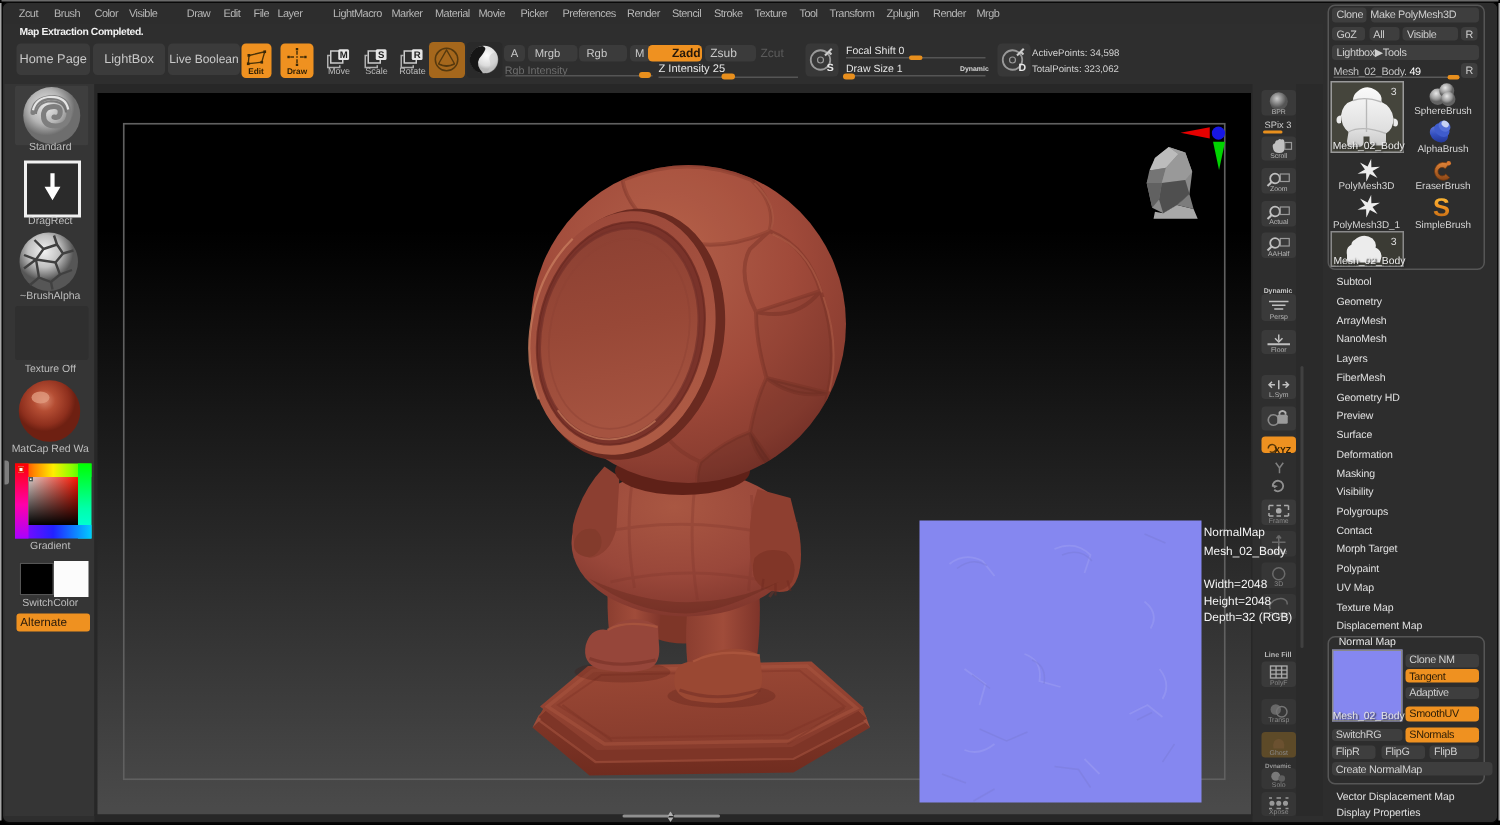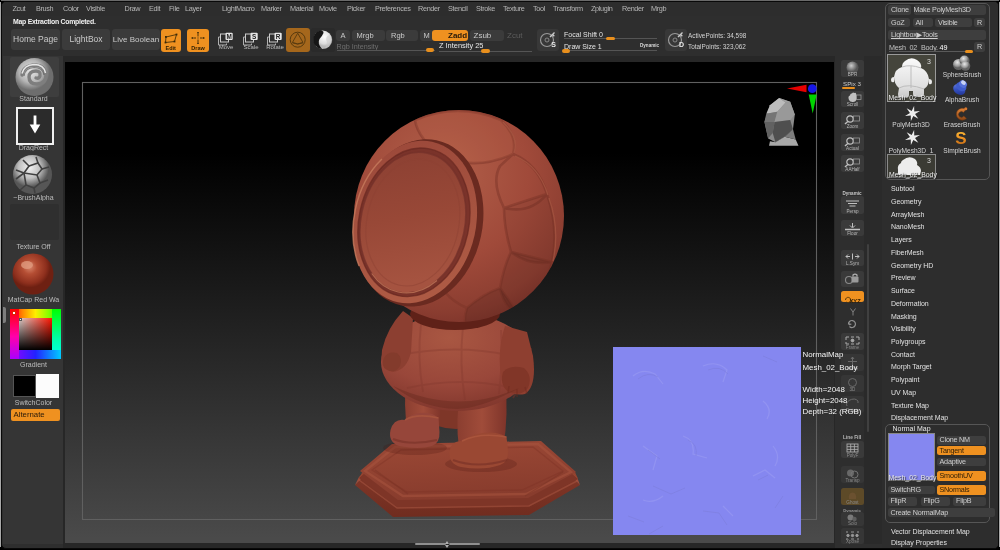--- a/index.html
+++ b/index.html
@@ -526,21 +526,21 @@
 <div class="abs" style="left:864.5px;top:242px;width:2.5px;height:188px;background:#404040;border-radius:2px;"></div>
 
 <div class="abs" id="panel" style="left:880px;top:0;width:118px;height:548px;background:#2d2d2d;">
       <div class="abs" style="left:2.5px;top:1px;width:105px;height:177px;border:1px solid #565656;border-radius:5px;"></div>
       <div class="abs" style="left:6px;top:3px;width:23px;height:9.5px;background:#3e3e3e;border-radius:2.5px;color:#cfcfcf;font-size:7.2px;line-height:9.5px;text-align:left;padding-left:3px;letter-spacing:-0.2px;white-space:nowrap;overflow:hidden;">Clone</div>
       <div class="abs" style="left:31.5px;top:3px;width:72.5px;height:9.5px;background:#3e3e3e;border-radius:2.5px;color:#cfcfcf;font-size:7.2px;line-height:9.5px;text-align:left;padding-left:0;letter-spacing:-0.2px;white-space:nowrap;overflow:hidden;">Make PolyMesh3D</div>
       <div class="abs" style="left:6px;top:15.5px;width:22px;height:9.5px;background:#3e3e3e;border-radius:2.5px;color:#cfcfcf;font-size:7.2px;line-height:9.5px;text-align:left;padding-left:3px;letter-spacing:-0.2px;white-space:nowrap;overflow:hidden;">GoZ</div>
       <div class="abs" style="left:30.5px;top:15.5px;width:20px;height:9.5px;background:#3e3e3e;border-radius:2.5px;color:#cfcfcf;font-size:7.2px;line-height:9.5px;text-align:left;padding-left:3px;letter-spacing:-0.2px;white-space:nowrap;overflow:hidden;">All</div>
       <div class="abs" style="left:53px;top:15.5px;width:36.5px;height:9.5px;background:#3e3e3e;border-radius:2.5px;color:#cfcfcf;font-size:7.2px;line-height:9.5px;text-align:left;padding-left:3px;letter-spacing:-0.2px;white-space:nowrap;overflow:hidden;">Visible</div>
       <div class="abs" style="left:92px;top:15.5px;width:11px;height:9.5px;background:#3e3e3e;border-radius:2.5px;color:#cfcfcf;font-size:7.2px;line-height:9.5px;text-align:center;padding-left:0px;letter-spacing:-0.2px;white-space:nowrap;overflow:hidden;">R</div>
-      <div class="abs" style="left:6px;top:28px;width:98px;height:9.5px;background:#3e3e3e;border-radius:2.5px;color:#cfcfcf;font-size:7.2px;line-height:9.5px;text-align:left;padding-left:3px;letter-spacing:-0.2px;white-space:nowrap;overflow:hidden;text-decoration:underline;">Lightbox▶Tools</div>
+      <div class="abs" style="left:6px;top:28px;width:98px;height:9.5px;background:#3e3e3e;border-radius:2.5px;color:#cfcfcf;font-size:7.2px;line-height:9.5px;text-align:left;padding-left:3px;letter-spacing:-0.2px;white-space:nowrap;overflow:hidden;">Lightbox▶Tools</div>
       <div class="abs" style="left:7px;top:41px;font-size:7.2px;letter-spacing:-0.2px;color:#c2c2c2;">Mesh_02_Body. <span style="color:#fff;">49</span></div>
       <div class="abs" style="left:7px;top:49px;width:76px;height:1px;background:#5a5a5a;"></div>
       <div class="abs" style="left:82.5px;top:47.5px;width:8.5px;height:3.5px;background:#e88f1d;border-radius:2px;"></div>
       <div class="abs" style="left:92px;top:40px;width:11px;height:10px;background:#3e3e3e;border-radius:2.5px;color:#cfcfcf;font-size:7.2px;line-height:10px;text-align:center;padding-left:0px;letter-spacing:-0.2px;white-space:nowrap;overflow:hidden;">R</div>
       <div class="abs" style="left:4.5px;top:51.5px;width:49px;height:48px;background:#45453c;border:1px solid #9a9a9a;">
 <svg width="47" height="46" viewBox="0 0 47 46">
 <defs>
             <linearGradient id="bodg" x1="0" y1="0" x2="0" y2="1">
               <stop offset="0" stop-color="#fafafa"></stop>
               <stop offset="0.7" stop-color="#e0e0e0"></stop>

